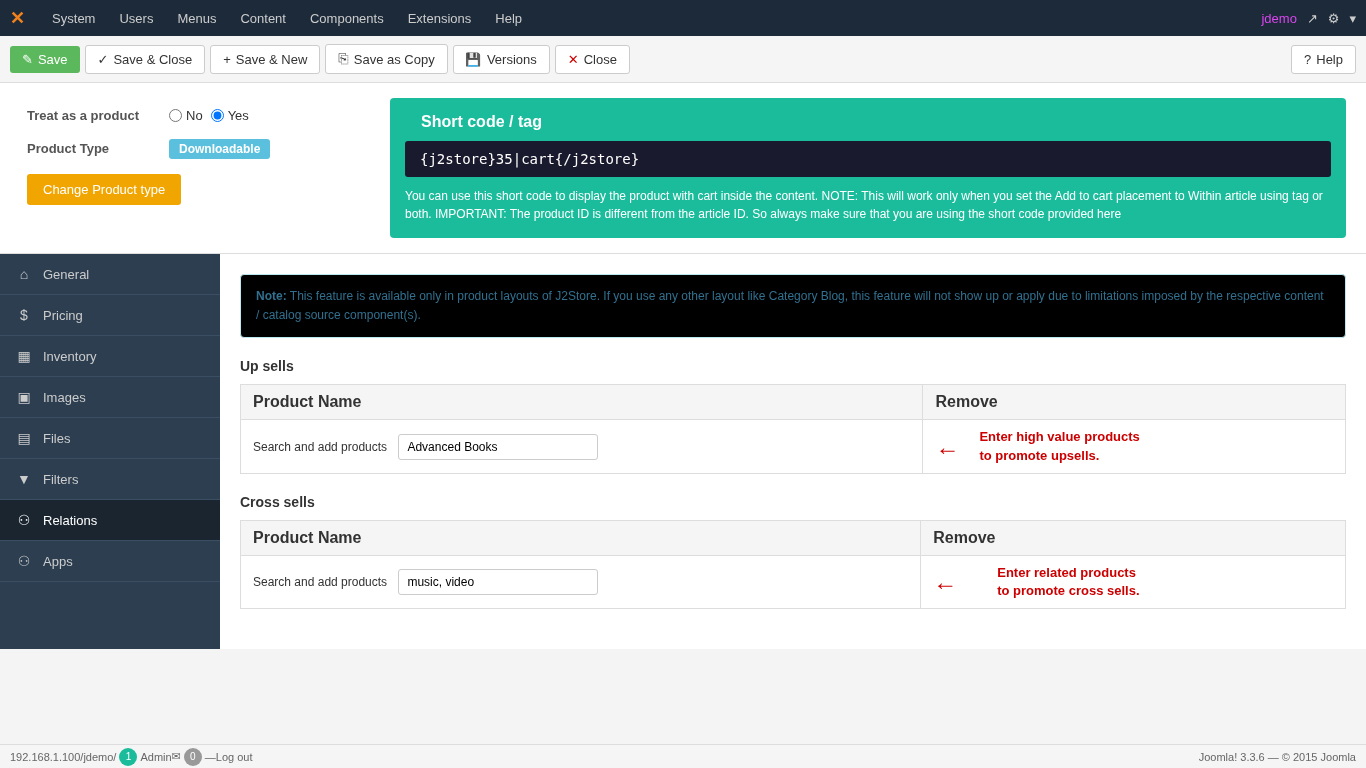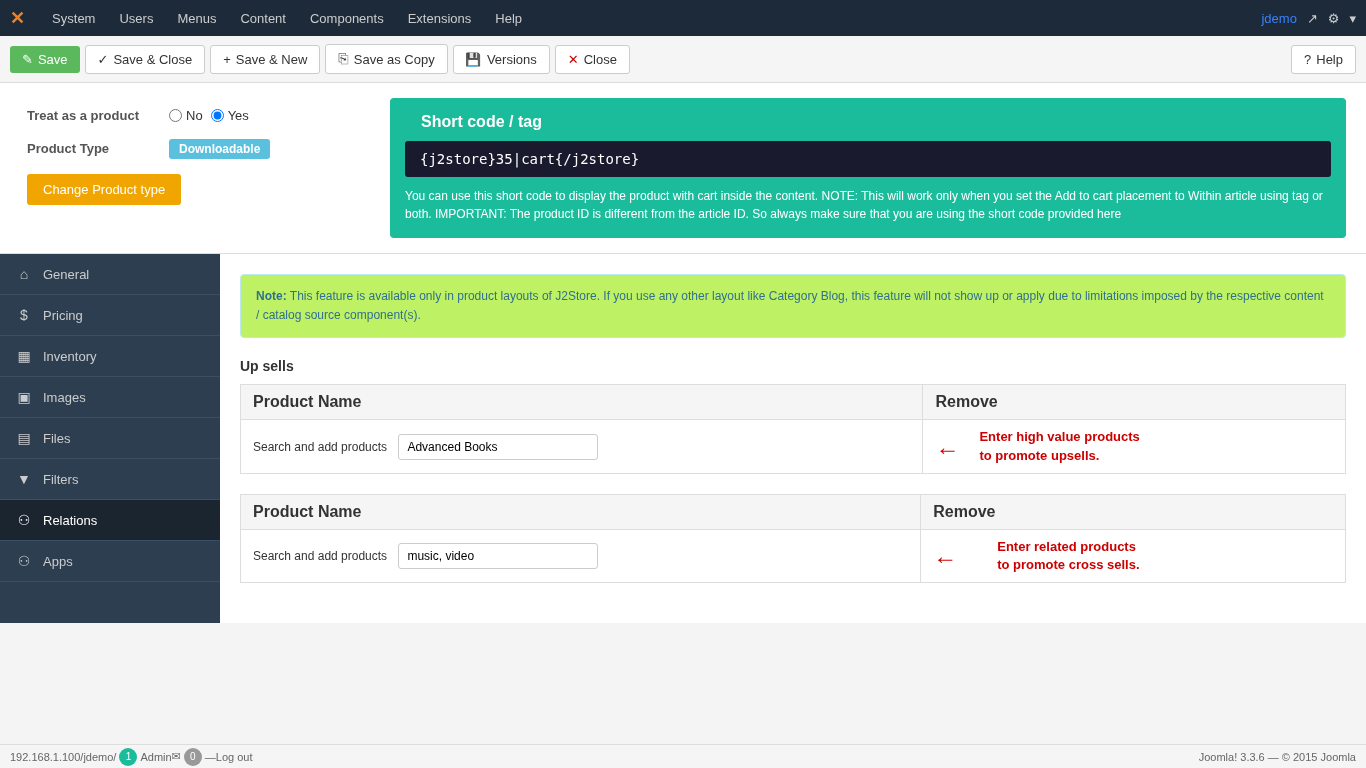--- a/index.html
+++ b/index.html
@@ -34,21 +34,21 @@
       font-size: 13px;
     }
     .top-nav .user-area {
       margin-left: auto;
       display: flex;
       align-items: center;
       gap: 10px;
       color: #ccc;
       font-size: 13px;
     }
-    .top-nav .user-link { color: #3b82f6; cursor: pointer; }
+    .top-nav .user-link { color: #d946ef; cursor: pointer; }
     .top-nav .gear-icon { cursor: pointer; }
 
     
     .toolbar {
       background: #f5f5f5;
       border-bottom: 1px solid #ddd;
       padding: 8px 10px;
       display: flex;
       align-items: center;
       gap: 5px;
@@ -154,21 +154,21 @@
     
     .main-panel {
       flex: 1;
       padding: 20px;
       background: #fff;
       overflow-y: auto;
     }
 
     
     .note-box {
-      background: #bef264;
+      background: #000000;
       border: 1px solid #bce8f1;
       border-radius: 4px;
       padding: 12px 15px;
       margin-bottom: 20px;
       font-size: 12px;
       color: #31708f;
       line-height: 1.6;
     }
     .note-box strong { font-weight: bold; }
 
@@ -408,20 +408,21 @@
             <div style="display:flex; align-items:center; gap:20px;">
               <span style="color:#cc0000; font-size:24px;">←</span>
               <span class="annotation-text" style="white-space:pre-line; color:#cc0000; font-weight:bold;">Enter high value products
 to promote upsells.</span>
             </div>
           </td>
         </tr>
       </tbody>
     </table>
 
+    <div class="section-title">Cross sells</div>
     <table class="product-table">
       <thead>
         <tr>
           <th>Product Name</th>
           <th>Remove</th>
         </tr>
       </thead>
       <tbody>
         <tr class="search-add-row">
           <td>

